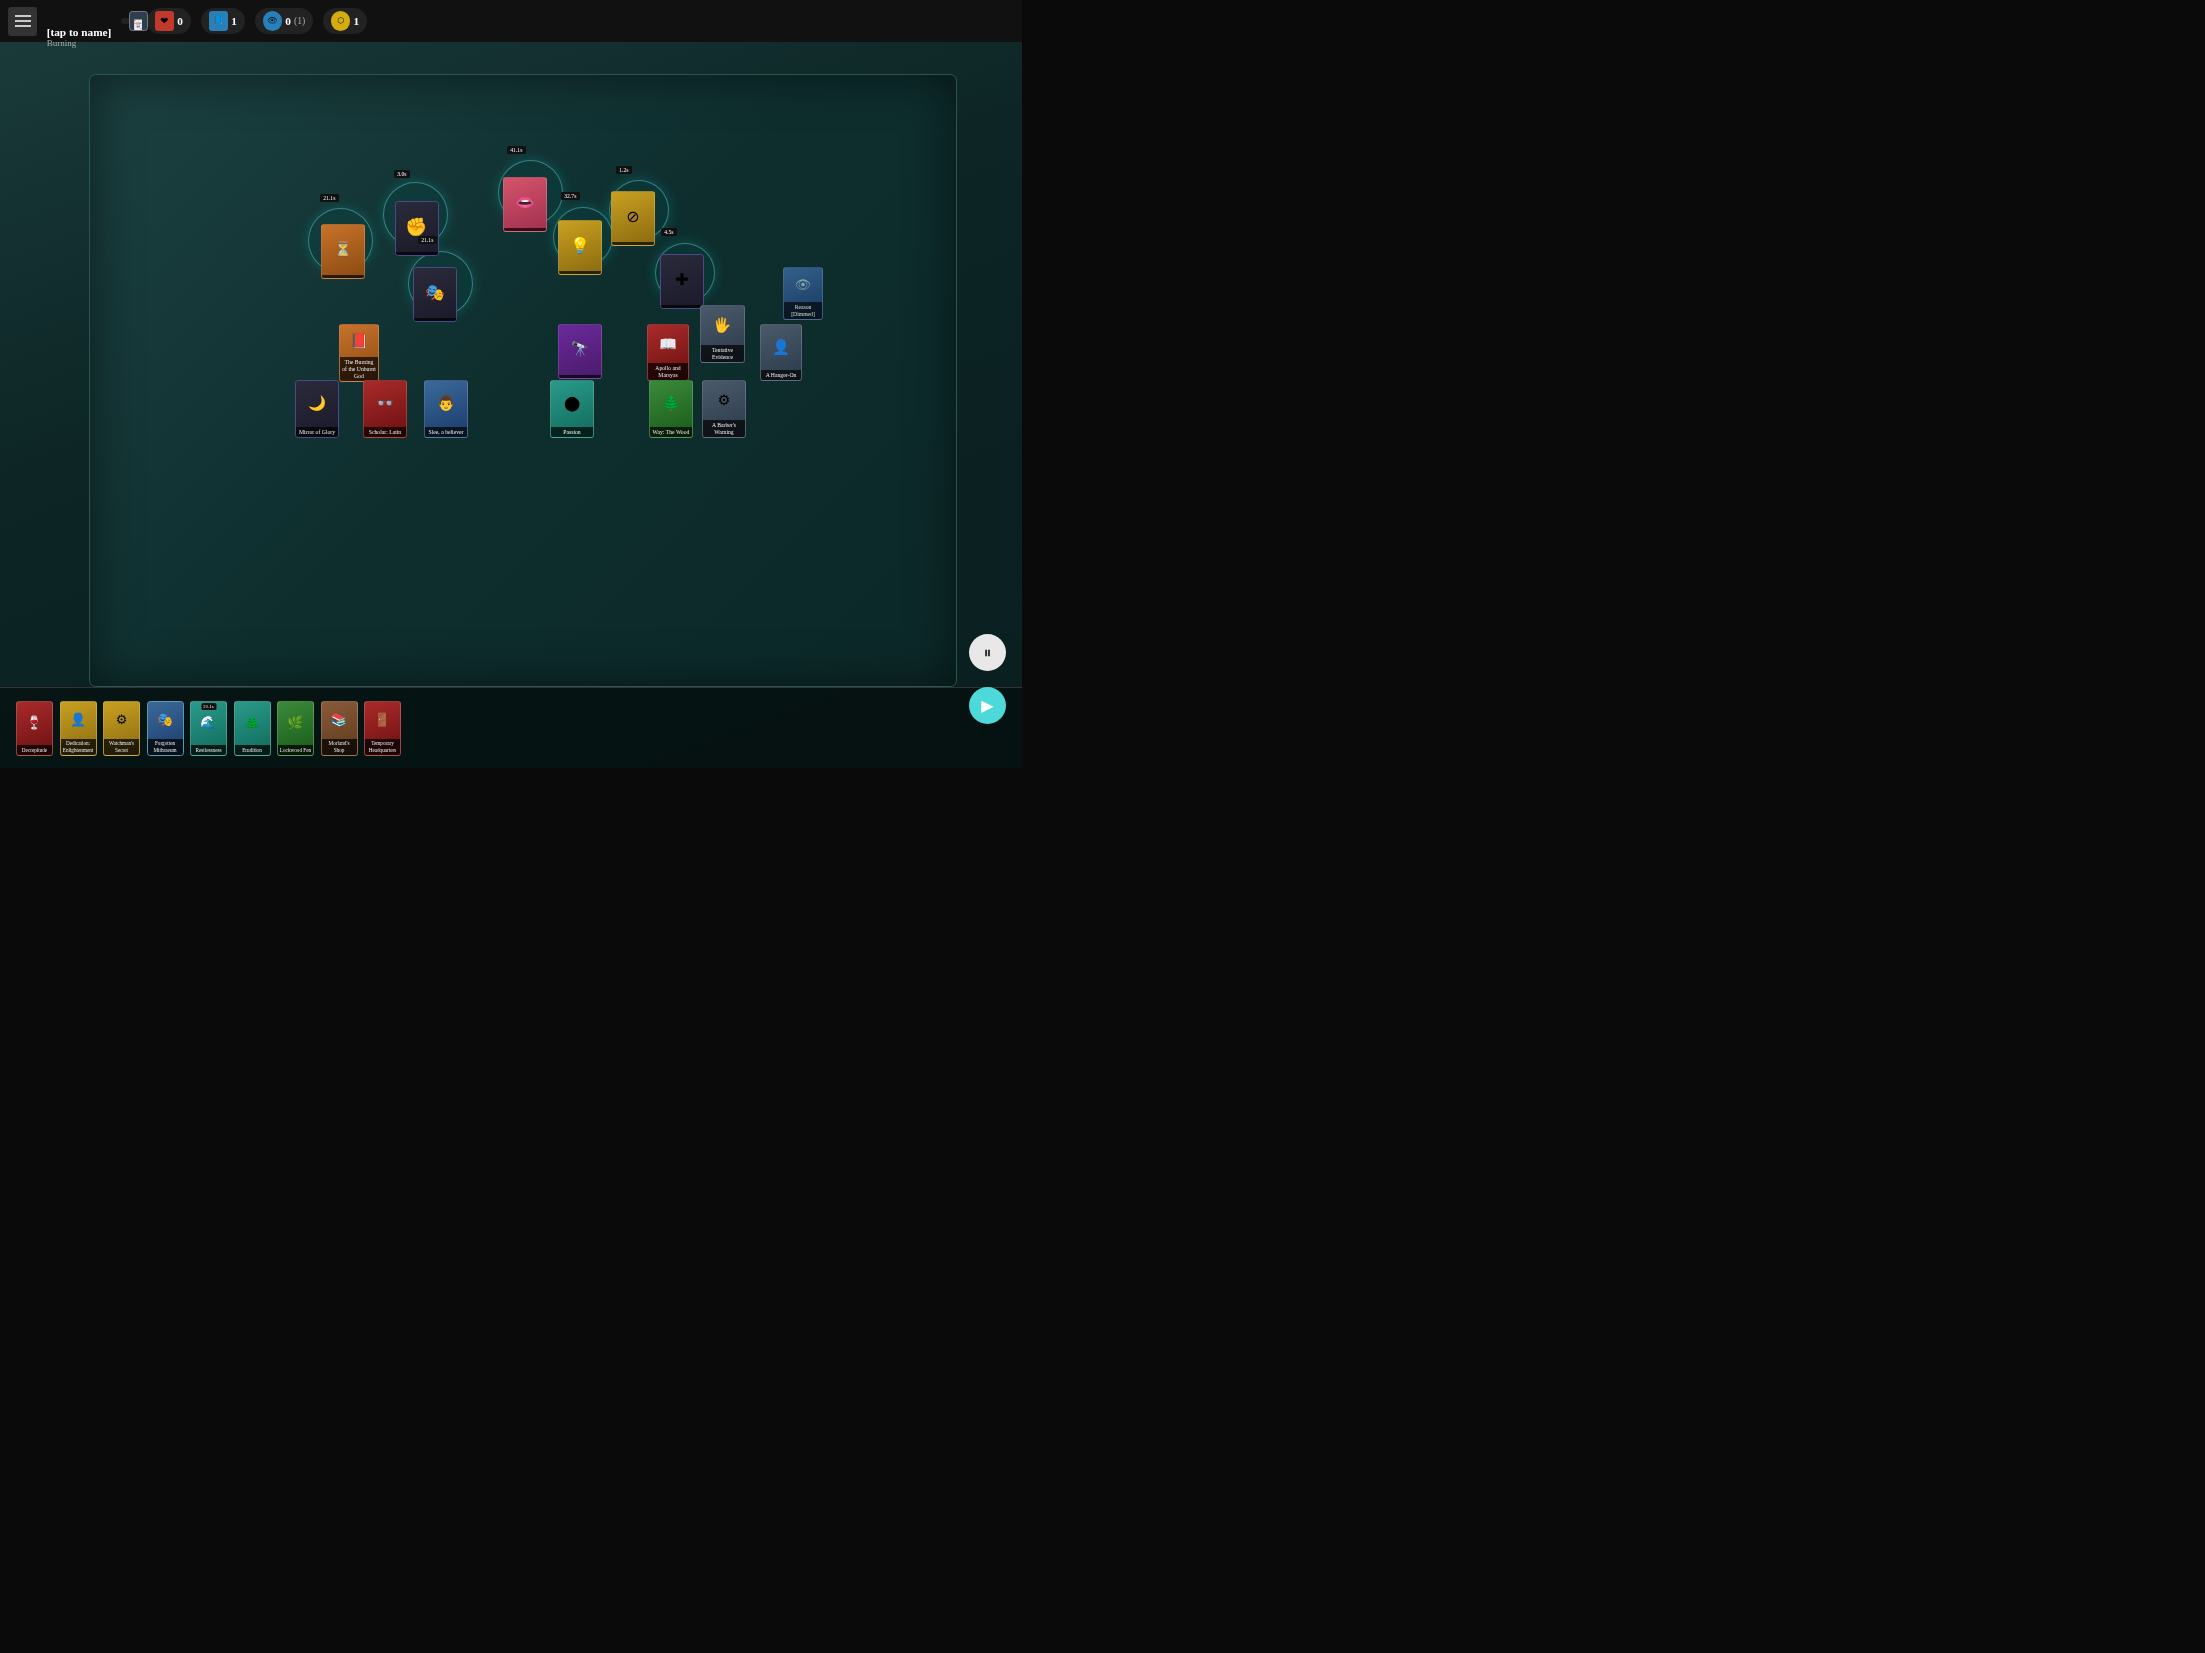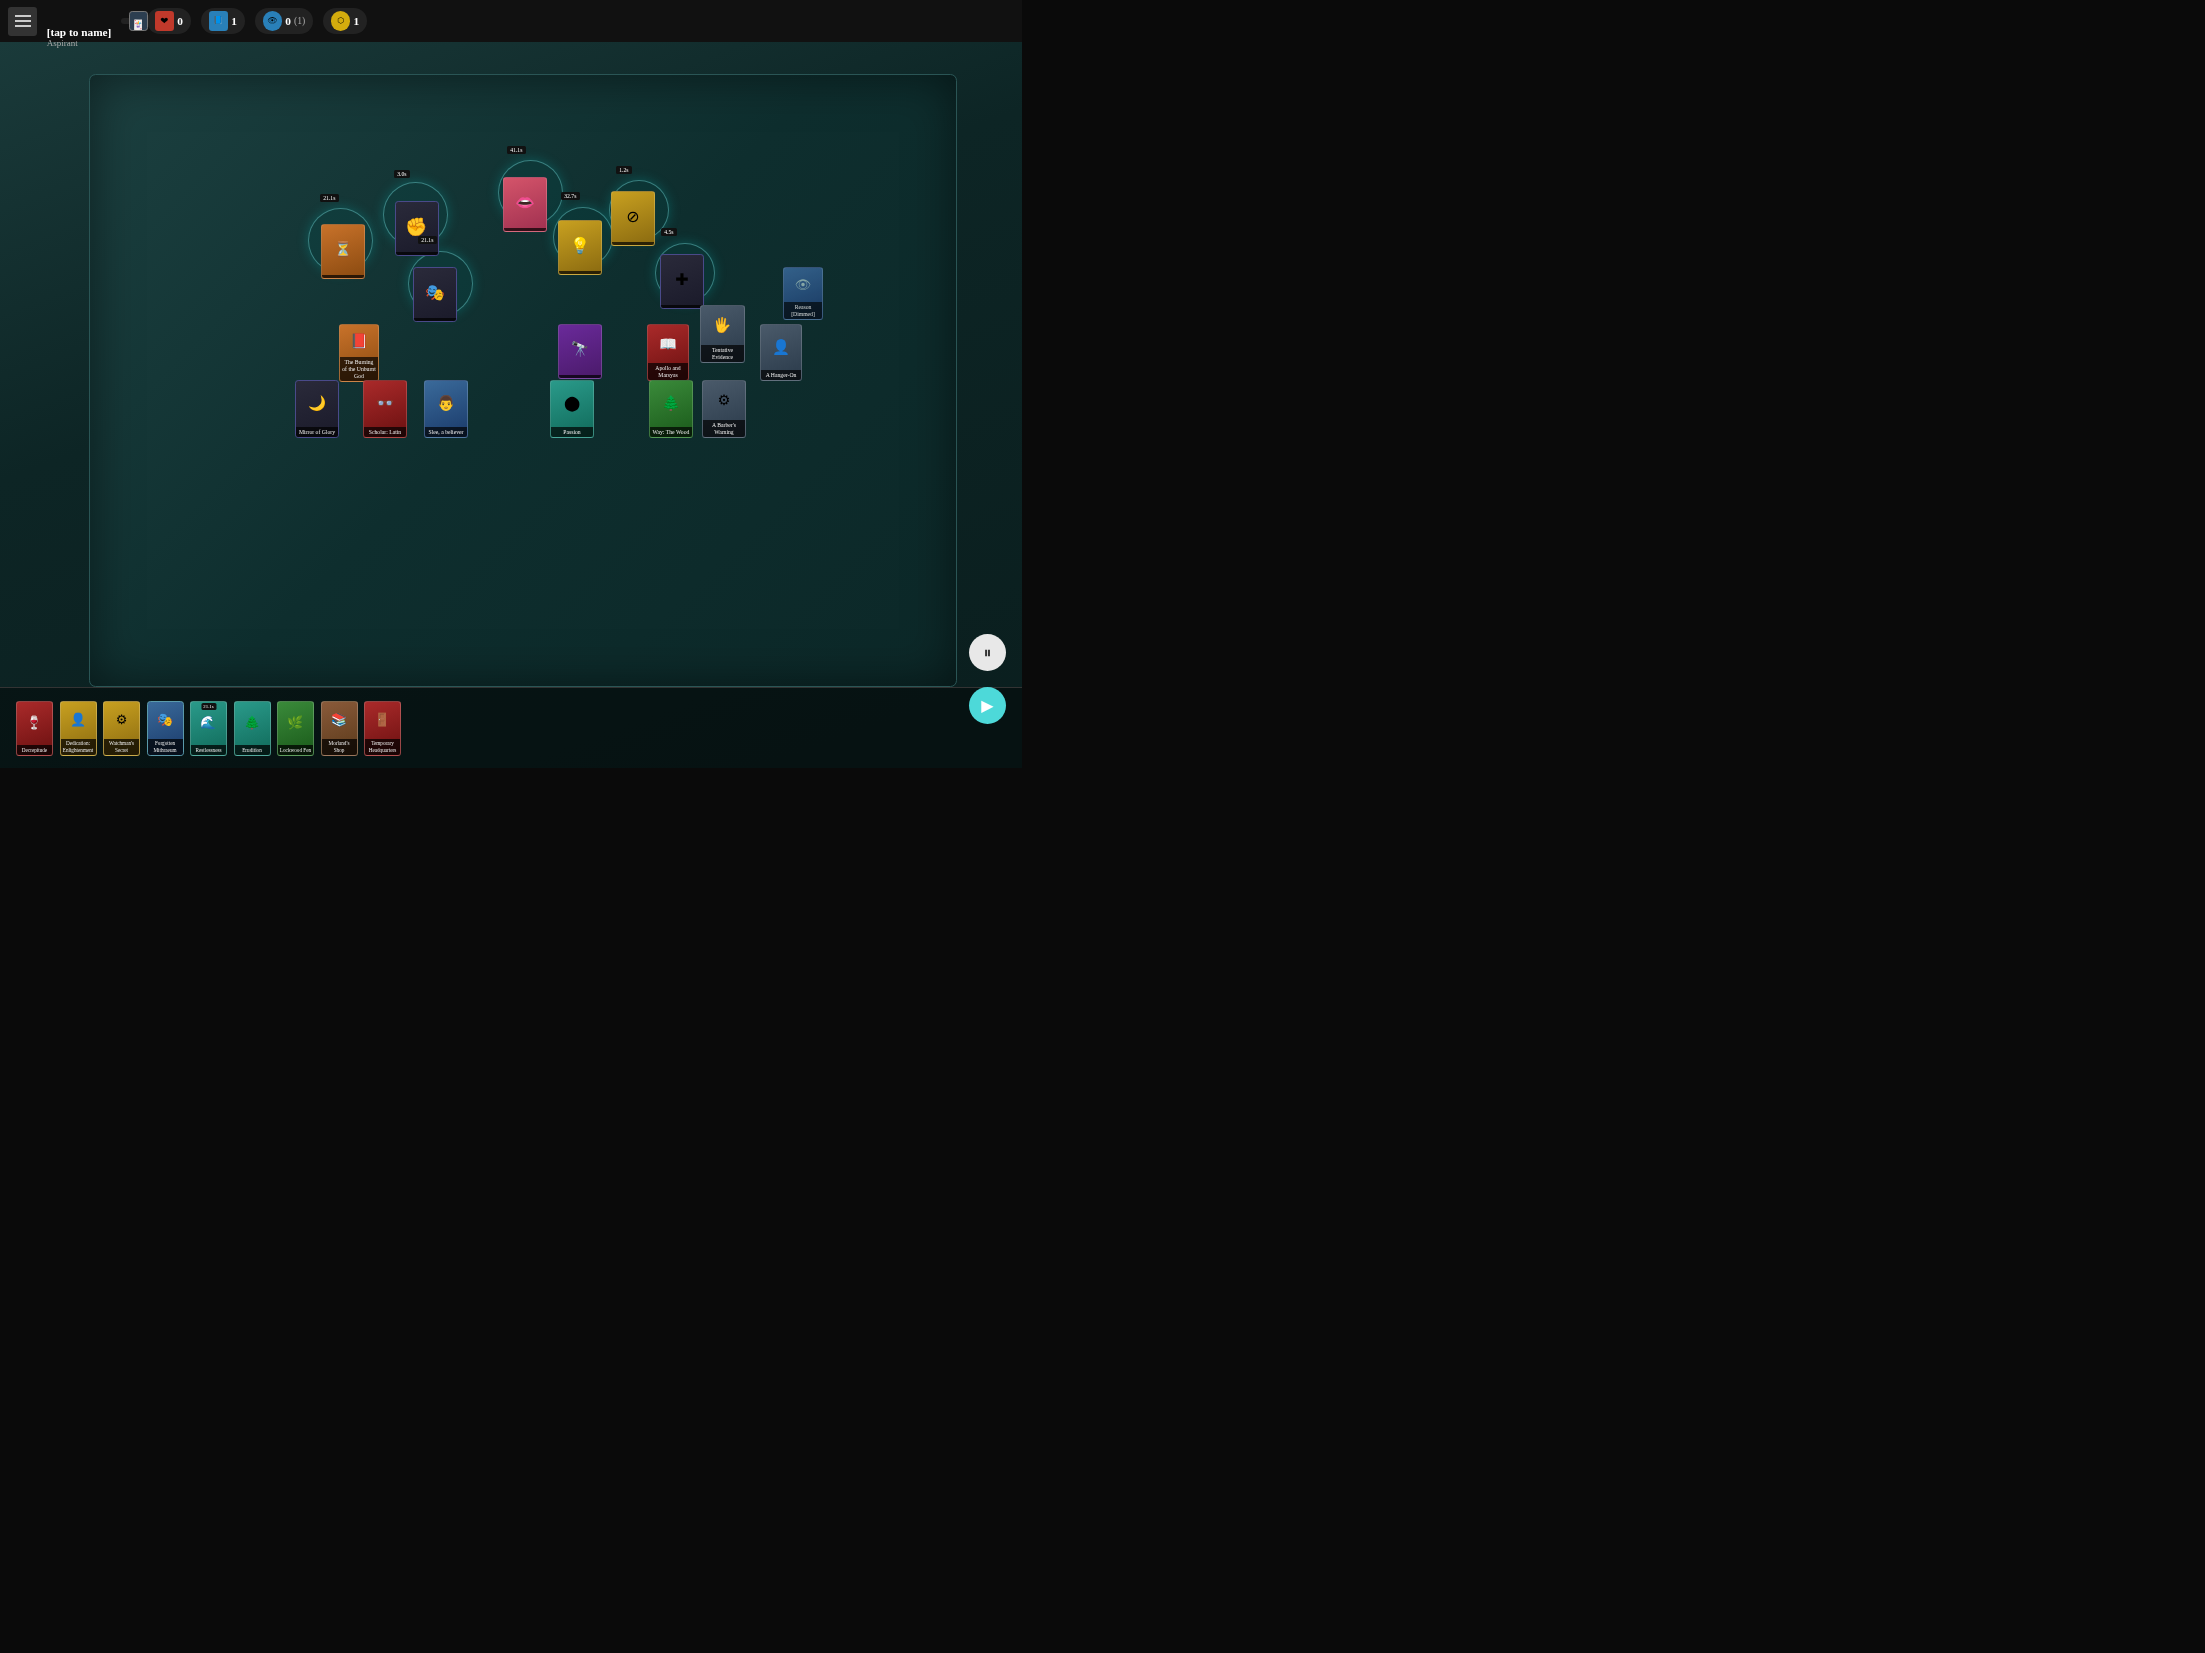--- a/index.html
+++ b/index.html
@@ -224,21 +224,21 @@
 <body>
 
 <div id="top-bar">
   <div class="menu-btn">
     <span></span>
       <span></span>
       <span></span>
   </div>
   <div class="player-info">
     <span class="player-name">[tap to name]</span>
-    <span class="player-title">Aspirant</span>
+    <span class="player-title">Burning</span>
   </div>
 
   <div class="stat-item">
     <div class="stat-icon card" style="background:#2c3e50;border:0.8px solid #777;">🃏</div>
   </div>
 
   <div class="stat-item">
     <div class="stat-icon heart">❤</div>
     <span class="stat-value">0</span>
   </div>

